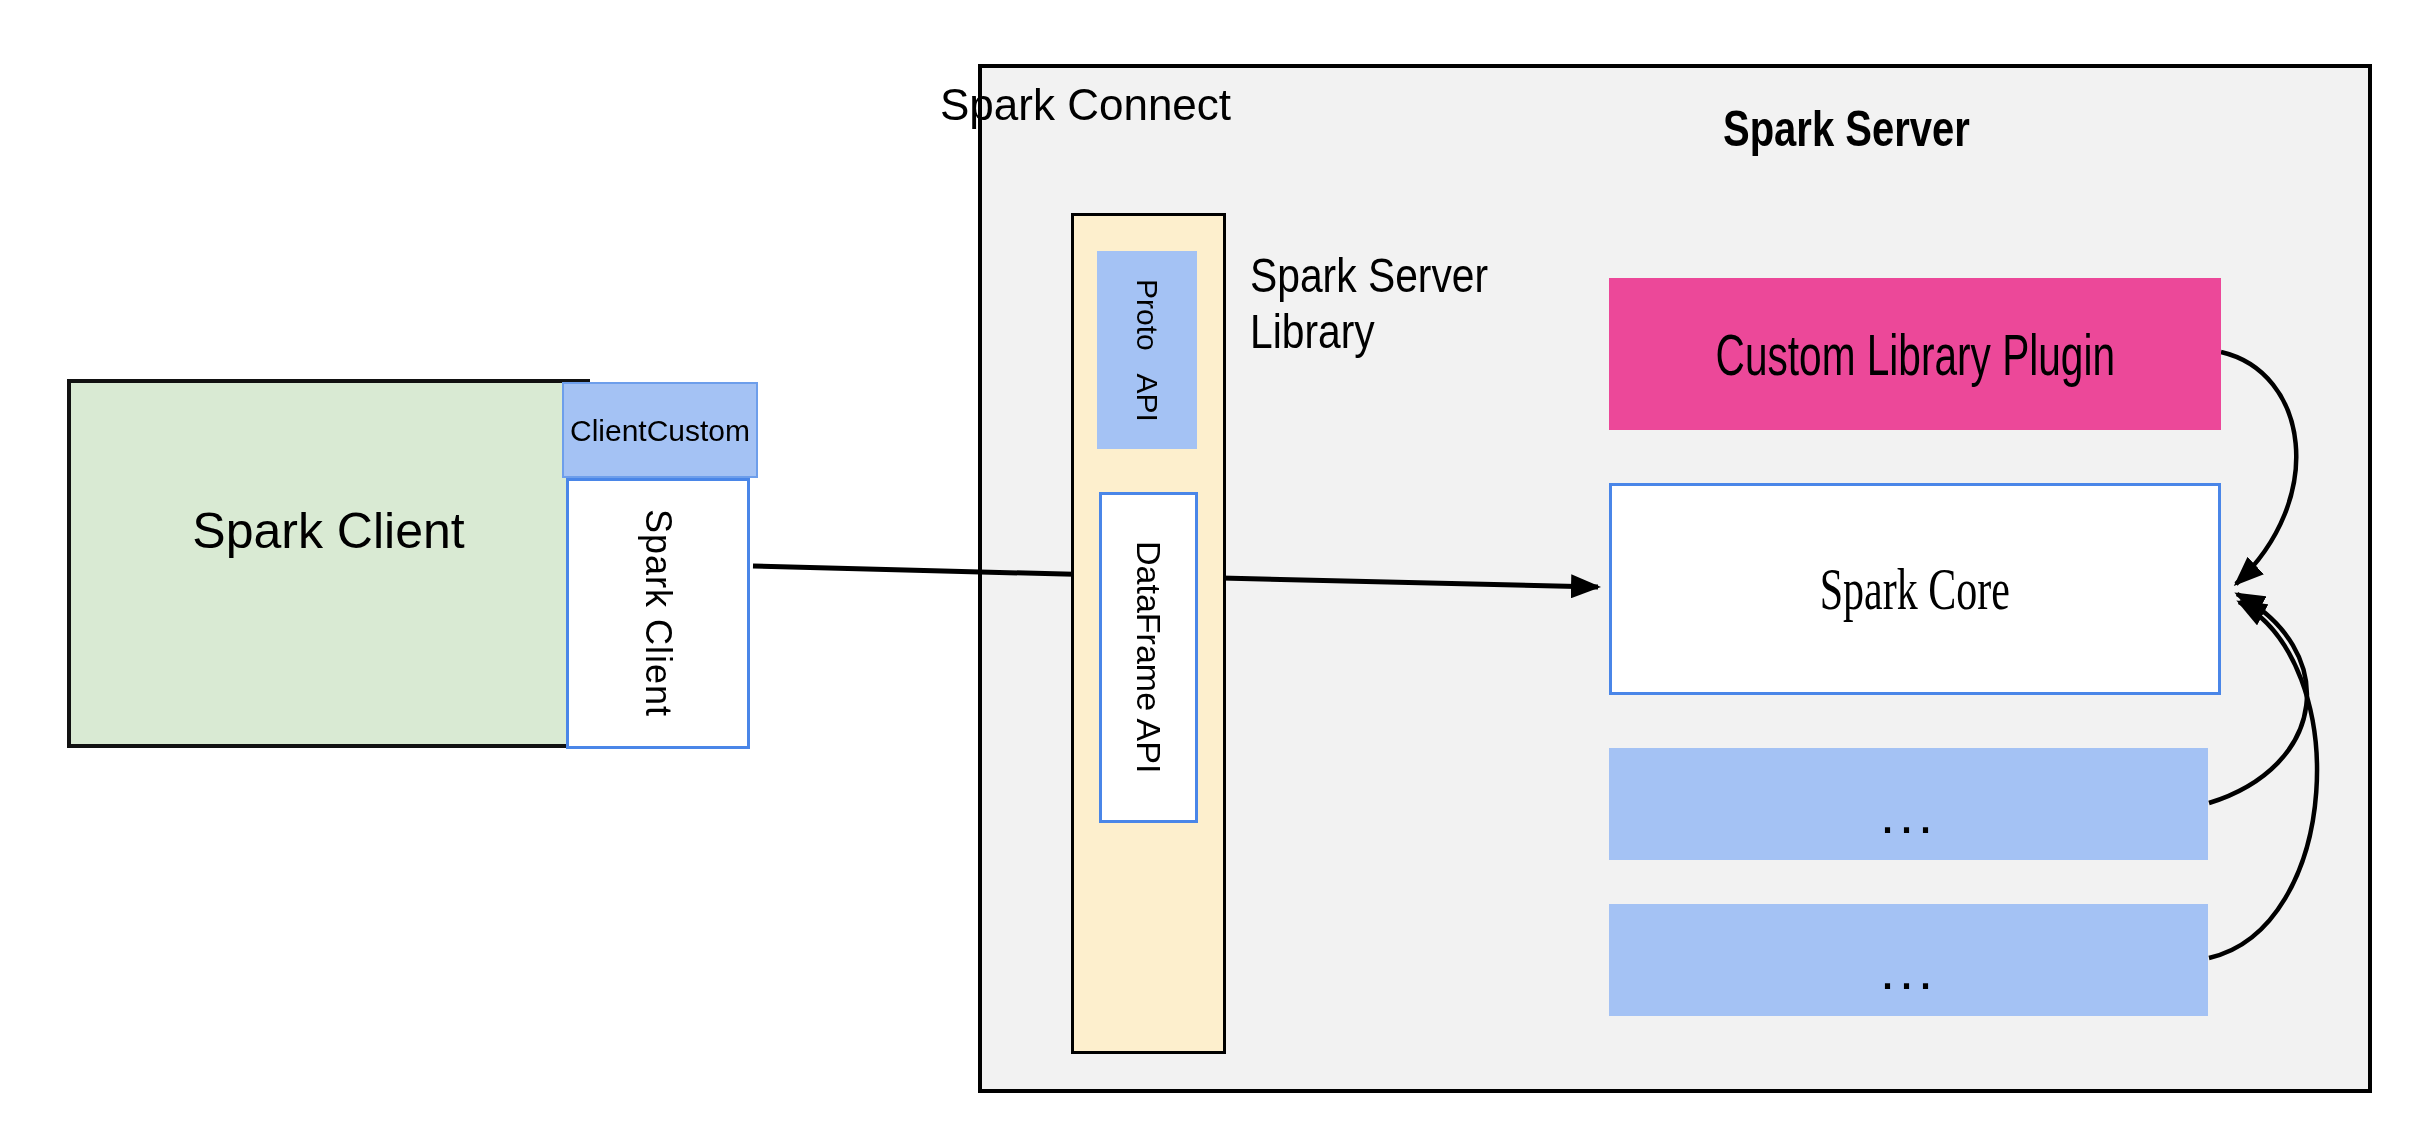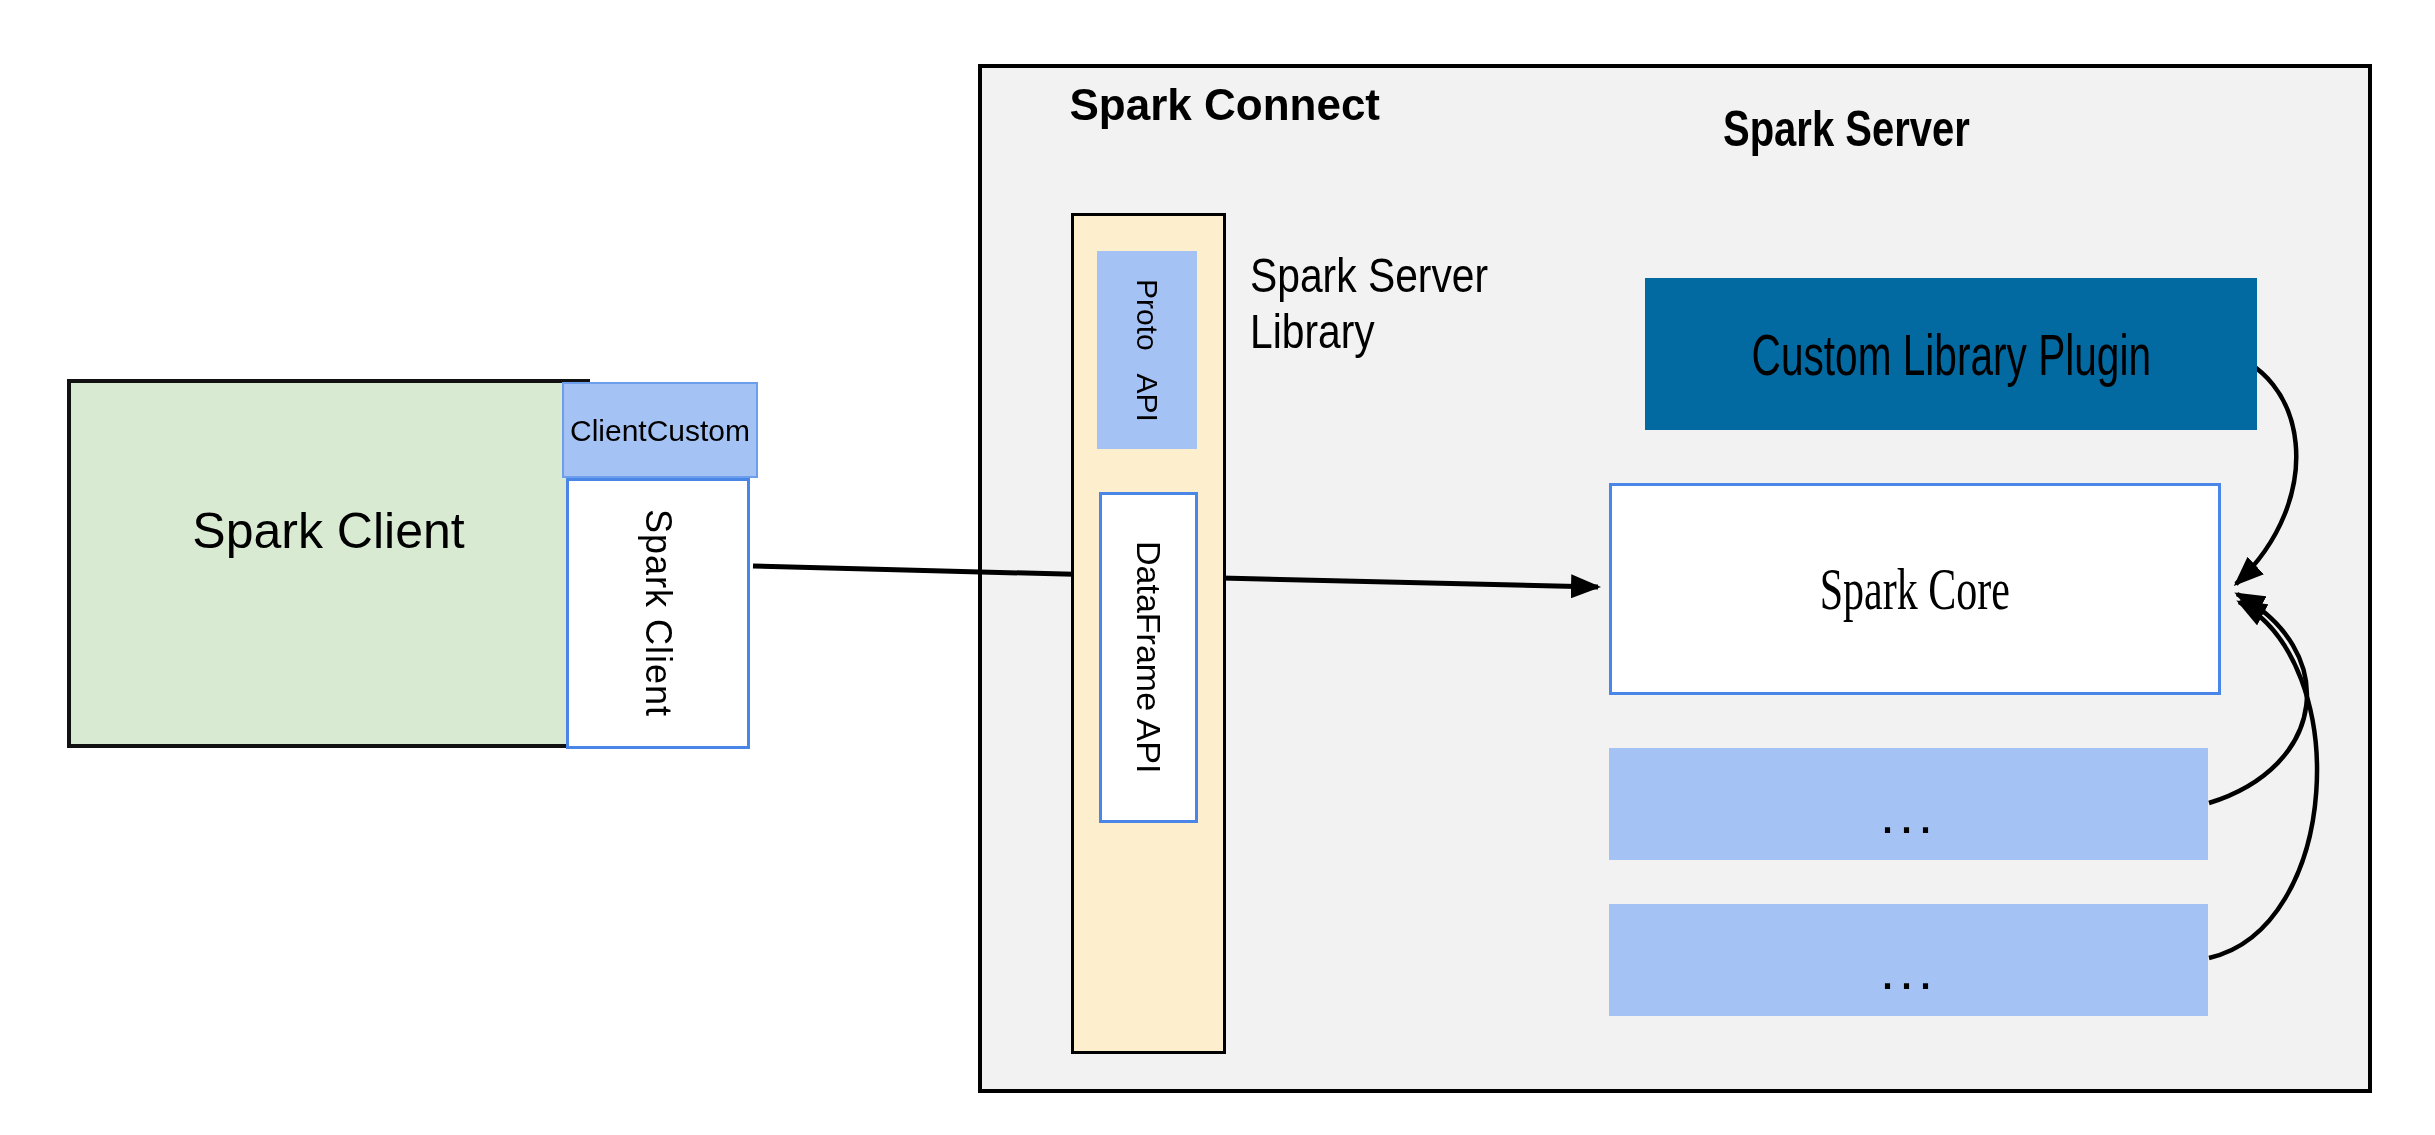--- a/index.html
+++ b/index.html
@@ -70,43 +70,42 @@
     left: 1099px; top: 492px; width: 99px; height: 331px;
     background: #fff; border: 3px solid #4a86e8;
     display: flex; align-items: center; justify-content: center;
     z-index: 5;
   }
   .dataframe-api .vtext { font-size: 34px; }
 
   
   .lbl-connect {
     left: 940px; top: 78px; width: 440px;
-    font-size: 44px; line-height: 54px; text-align: right;
+    font-size: 44px; line-height: 54px; text-align: left;
     z-index: 5;
-    font-weight: bold;
   }
   .lbl-server {
     left: 1723px; top: 100px; white-space: nowrap;
     font-size: 50px; font-weight: bold;
     transform: scaleX(0.8); transform-origin: left top;
     z-index: 5;
   }
   .lbl-server-lib {
     left: 1250px; top: 248px; white-space: nowrap;
     font-size: 48px; line-height: 56px;
     transform: scaleX(0.85); transform-origin: left top;
     z-index: 5;
   }
 
   
   .stack-box {
     display: flex; align-items: center; justify-content: center;
     z-index: 5;
   }
-  .plugin-box { left: 1609px; top: 278px; width: 612px; height: 152px; background: #0369a1; margin-left: 36px; }
+  .plugin-box { left: 1609px; top: 278px; width: 612px; height: 152px; background: #ec4899; }
   .plugin-box .biglbl { font-size: 58px; transform: scaleX(0.7); white-space: nowrap; }
   .core-box { left: 1609px; top: 483px; width: 612px; height: 212px; background: #fff; border: 3px solid #4a86e8; font-family: Liberation Serif, serif; }
   .core-box .biglbl { font-size: 60px; transform: scaleX(0.7); white-space: nowrap; }
   .slot-box { width: 599px; height: 112px; background: #a4c2f4; }
   .slot-1 { left: 1609px; top: 748px; }
   .slot-2 { left: 1609px; top: 904px; }
   .slot-box .dots { font-size: 54px; letter-spacing: 4px; padding-top: 20px; }
 </style>
 </head>
 <body>

